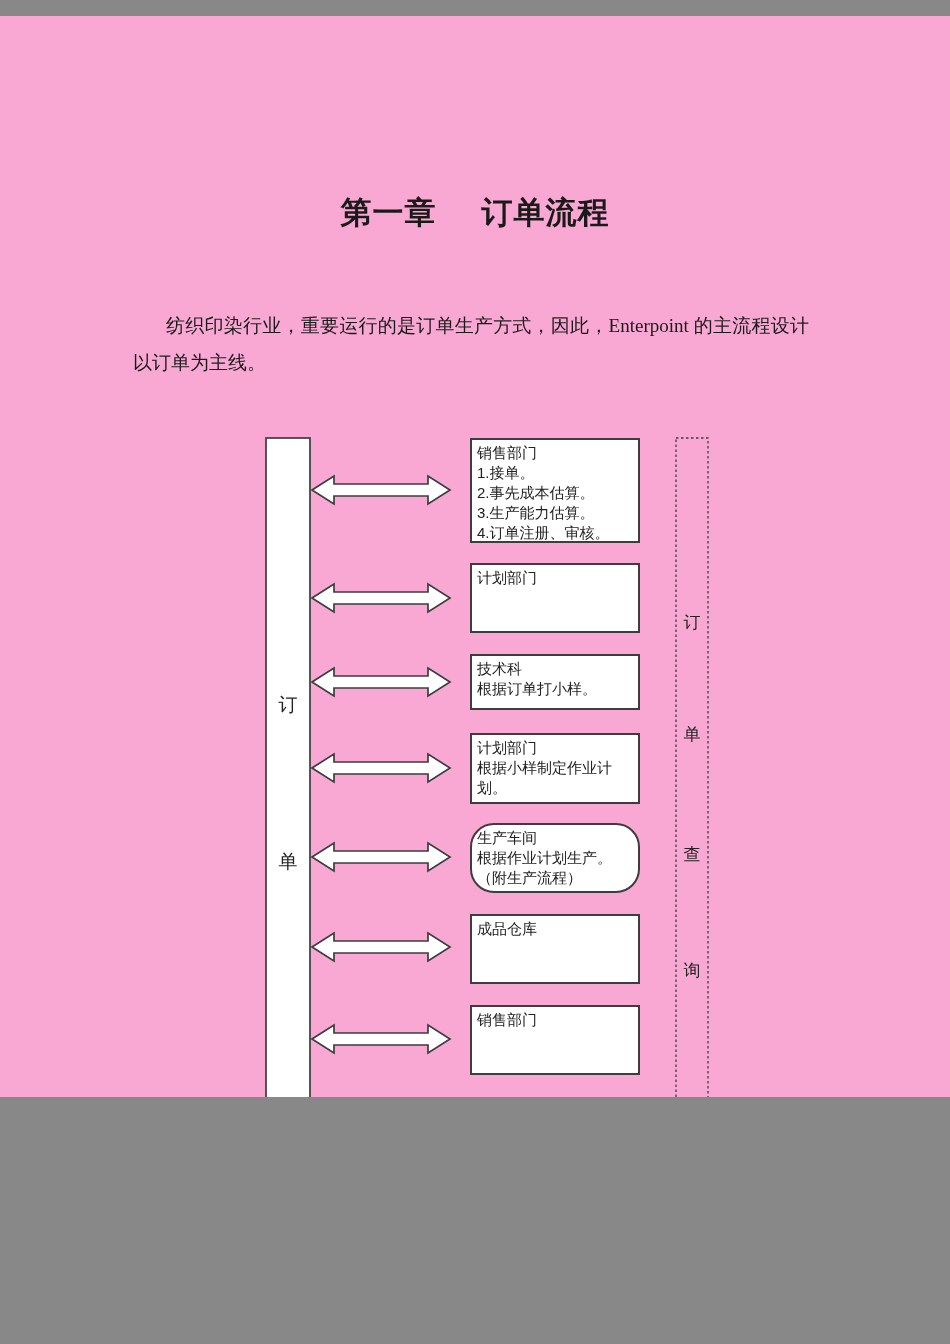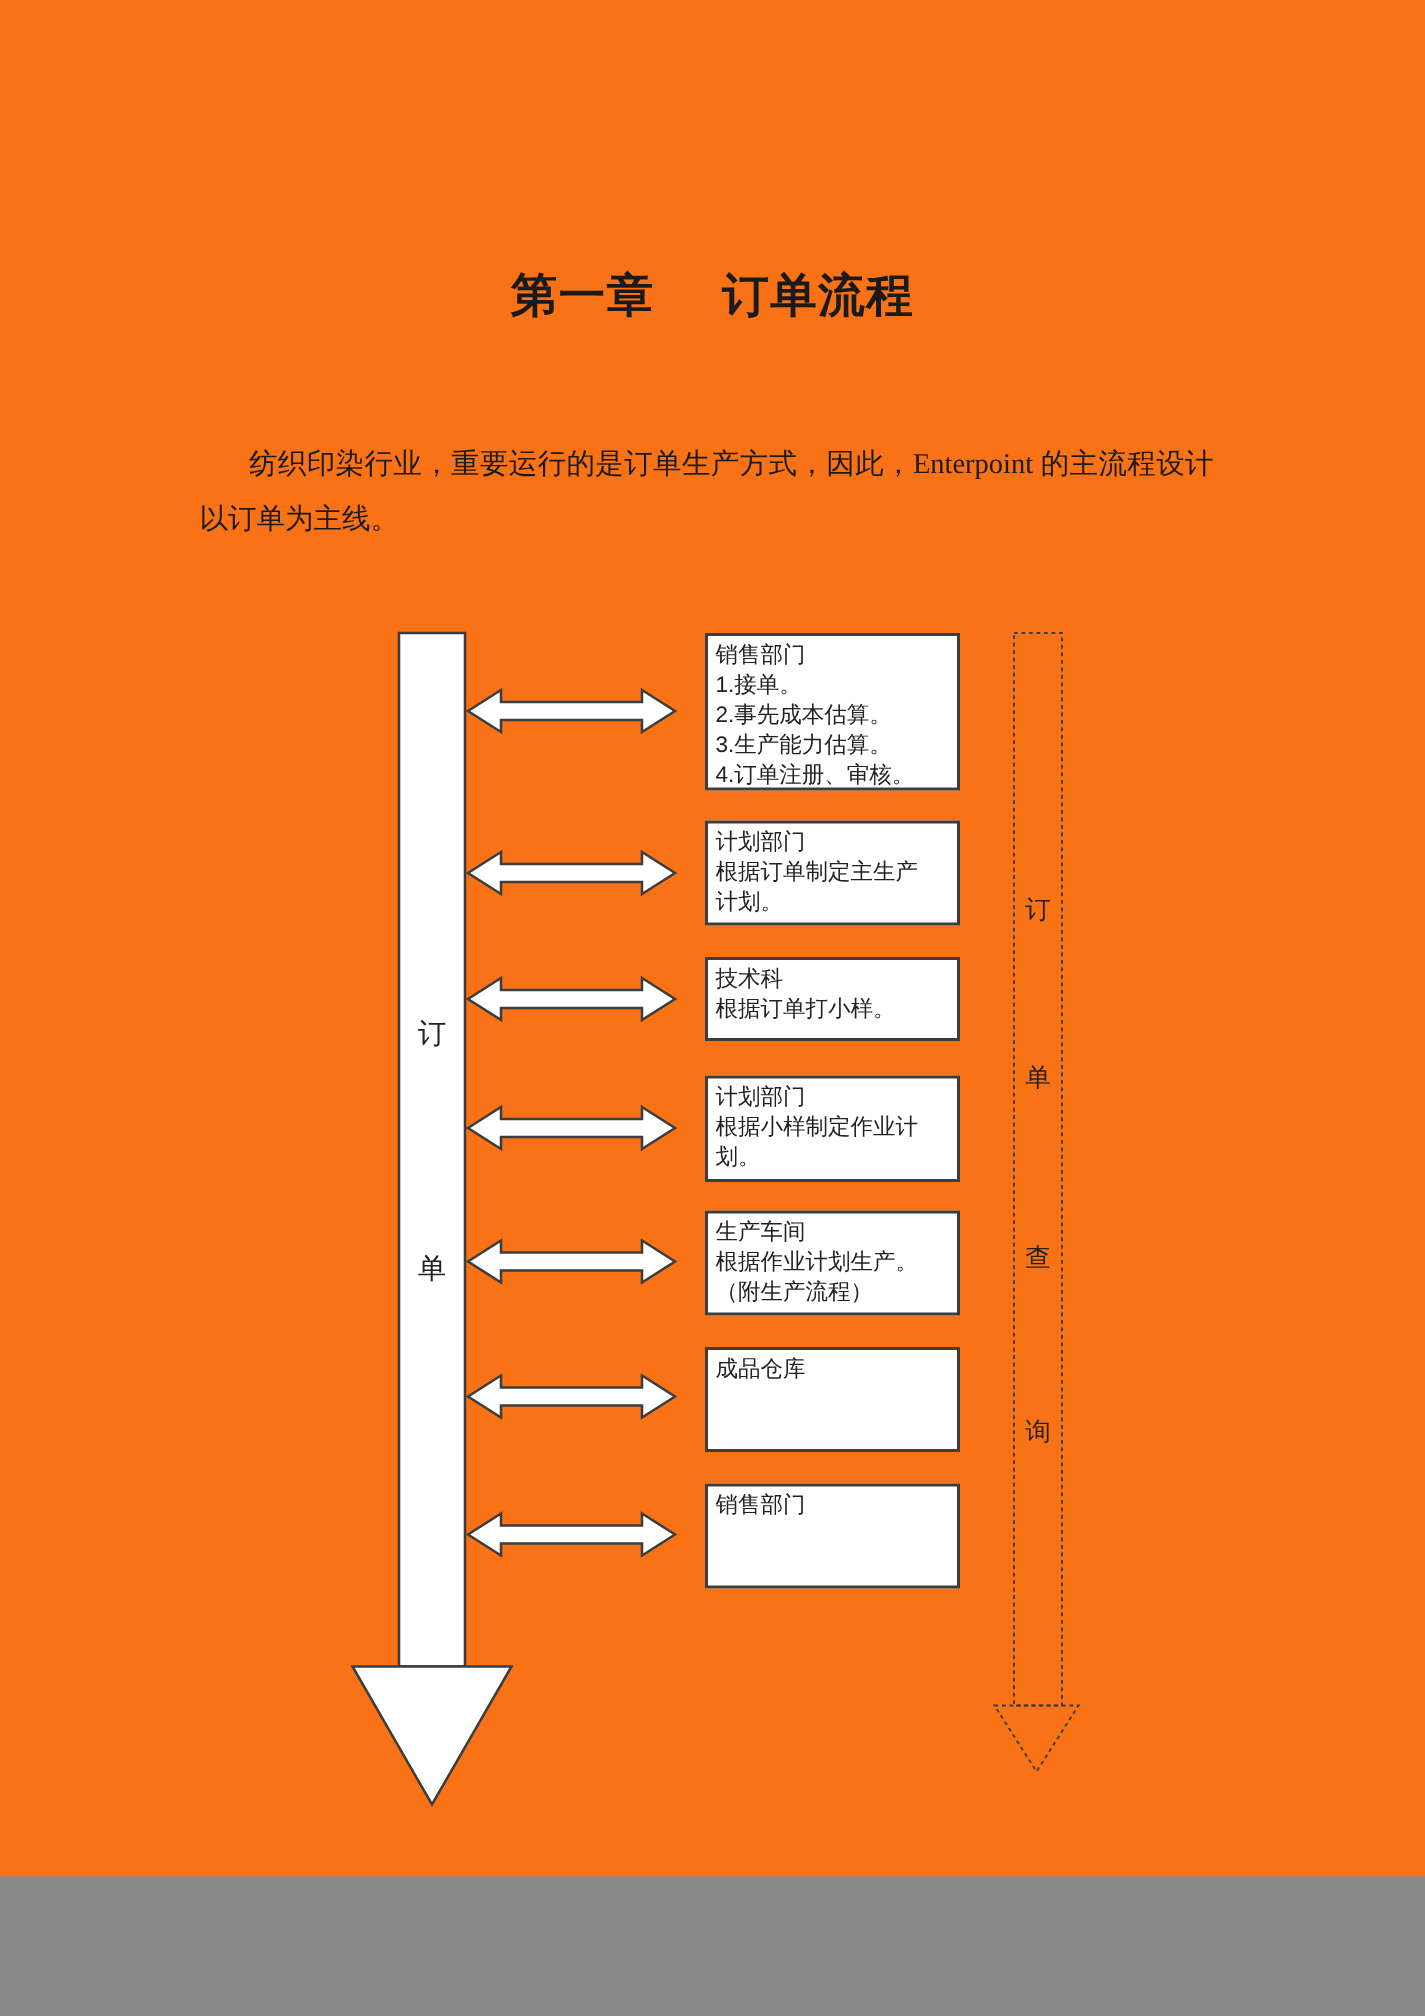--- a/index.html
+++ b/index.html
@@ -1,20 +1,20 @@
 <!DOCTYPE html>
 <html><head>
 <meta charset="utf-8">
 <style>
   html,body{margin:0;padding:0;background:#888;}
   .page{
     position:relative;
-    width:950px;height:1251px;
-    margin:0 auto;
-    background:#f97316;
+    width:950px;height:1081px;
+    margin:16px auto;
+    background:#f9a8d4;
     font-family:"Liberation Serif","DejaVu Serif",serif;
     color:#1a1a1a;
     overflow:hidden;
   }
   .chapter-title{
     position:absolute;
     left:0;right:0;top:176px;
     text-align:center;
     font-size:31px;
     font-weight:bold;
@@ -46,21 +46,21 @@
     font-family:"Liberation Sans","DejaVu Sans",sans-serif;
     font-size:15px;
     line-height:20px;
     color:#222;
   }
   .flow-box .box-body{white-space:pre-line;}
   .box1{top:422px;height:105px;}
   .box2{top:547px;height:70px;}
   .box3{top:638px;height:56px;font-family:Liberation Serif, serif;}
   .box4{top:717px;height:71px;}
-  .box5{top:807px;height:70px;}
+  .box5{top:807px;height:70px;border-radius:24px;}
   .box6{top:898px;height:70px;}
   .box7{top:989px;height:70px;}
   .flow-char{
     position:absolute;
     display:block;
     text-align:center;
     font-family:"Liberation Sans","DejaVu Sans",sans-serif;
     color:#222;
   }
   .left-char{left:266px;width:44px;font-size:19px;}
@@ -116,22 +116,20 @@
 
   <div class="flow-box box1">
     <div class="box-heading">销售部门</div>
     <div class="box-body">1.接单。
 2.事先成本估算。
 3.生产能力估算。
 4.订单注册、审核。</div>
   </div>
   <div class="flow-box box2">
     <div class="box-heading">计划部门</div>
-    <div class="box-body">根据订单制定主生产
-计划。</div>
   </div>
   <div class="flow-box box3">
     <div class="box-heading">技术科</div>
     <div class="box-body">根据订单打小样。</div>
   </div>
   <div class="flow-box box4">
     <div class="box-heading">计划部门</div>
     <div class="box-body">根据小样制定作业计
 划。</div>
   </div>

